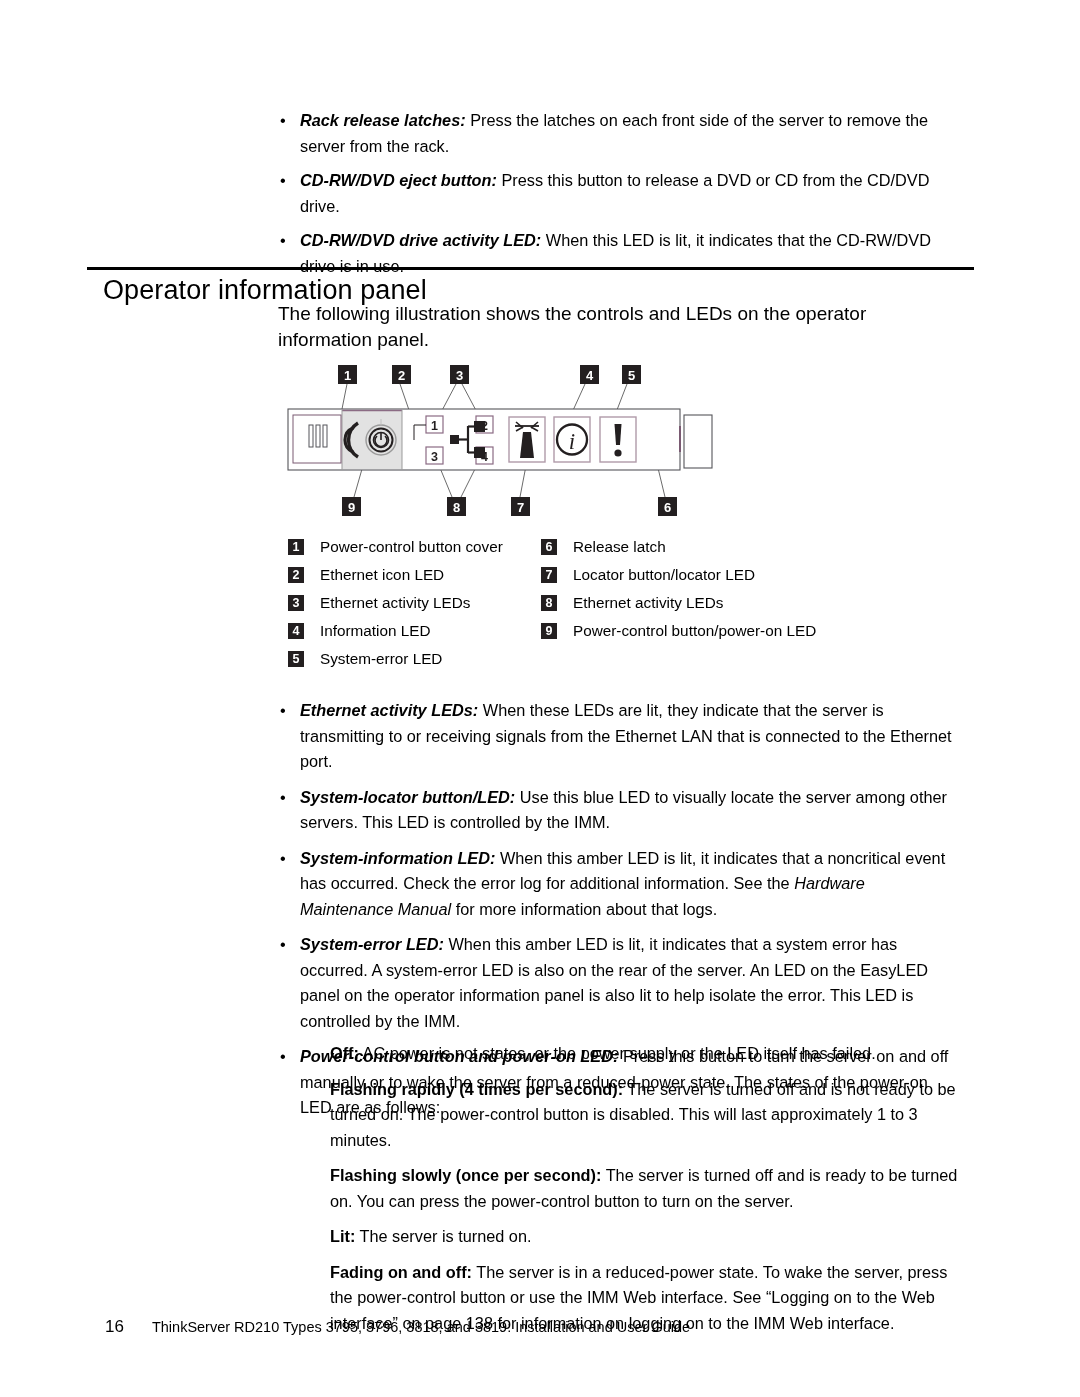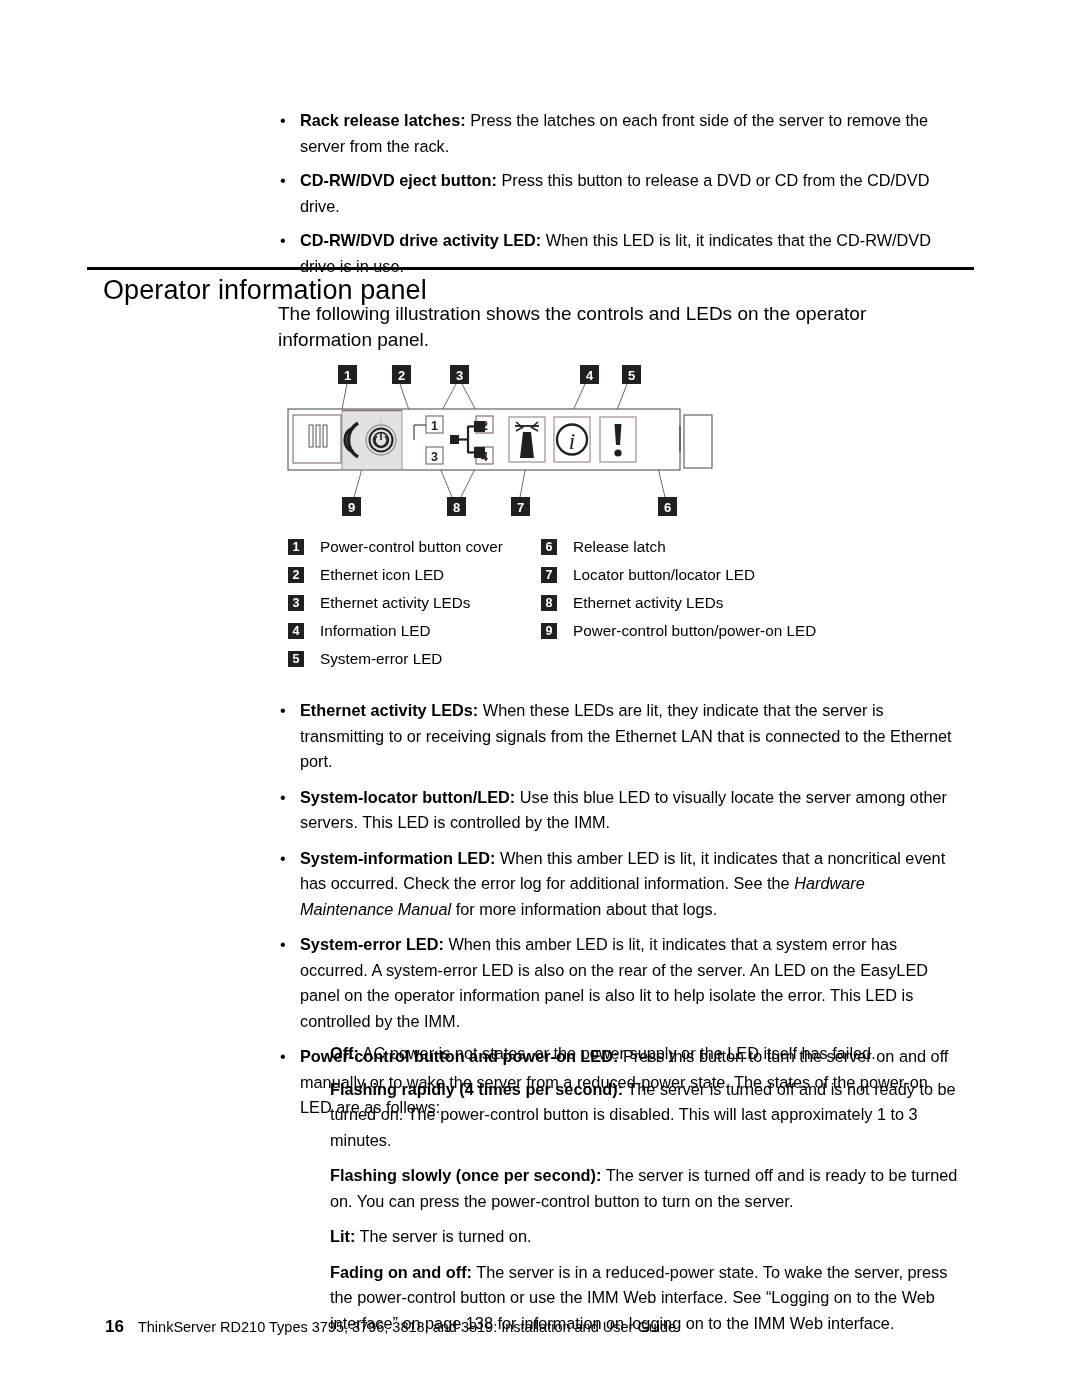--- a/index.html
+++ b/index.html
@@ -38,21 +38,21 @@
     line-height: 25.5px;
     text-align: left;
   }
   .bullet .dot {
     position: absolute;
     left: 2px;
     top: 0;
     font-size: 16.3px;
     line-height: 25.5px;
   }
-  .bullet b { font-weight: bold; }
+  .bullet b { font-weight: bold; font-style: italic; }
 
   
   .h-rule {
     position: absolute;
     left: 87px;
     top: 267px;
     width: 887px;
     height: 3px;
     background: #000;
   }
@@ -148,23 +148,23 @@
   
   .footer {
     position: absolute;
     left: 105px;
     top: 1317px;
     width: 880px;
     font-size: 14.5px;
     line-height: 20px;
   }
   .footer .pageno {
-    font-weight: bold;
+    font-weight: normal;
     font-size: 17px;
-    margin-right: 14px;
+    margin-right: 28px;
   }
 </style>
 </head>
 <body>
 
 <div class="page">
 
   <div class="top-bullets">
 
     <div class="bullet">

